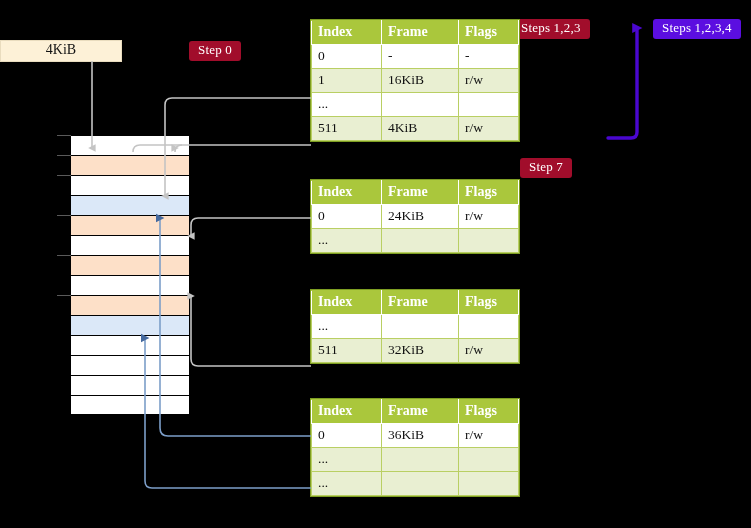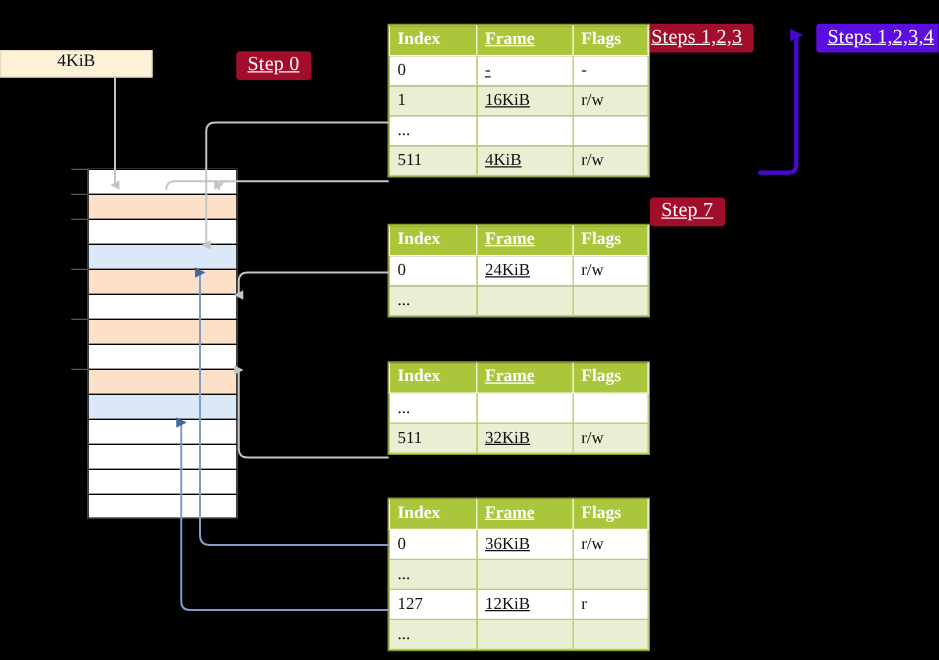--- a/index.html
+++ b/index.html
@@ -7,28 +7,27 @@
     width:751px;height:528px;position:relative;overflow:hidden;
     font-family:"Liberation Serif", serif;
     color:#fff;
   }
   .stage{position:absolute;left:0;top:0;width:751px;height:528px;}
 
   
   .badge{
     position:absolute;
     font-family:"Liberation Serif", serif;
-    font-size:16px;
+    font-size:13px;
     color:#ffffff;
     padding:2px 9px 3px 9px;
     border-radius:3px;
     white-space:nowrap;
     line-height:1.15;
     letter-spacing:.2px;
-    text-decoration:underline;
   }
   .badge-red{background:#a10d2b;}
   .badge-purple{background:#5b0ee0;}
 
   
   .kib-box{
     position:absolute;
     background:#fdf1d7;
     border:1px solid #e9dcbe;
     color:#111;
@@ -63,21 +62,21 @@
   .ptable td{
     border:1px solid #b9cf63;
     padding:3px 6px 4px 6px;
     height:15px;
     vertical-align:middle;
     background:#ffffff;
   }
   .ptable tr.alt td{background:#e9efd2;}
   .ptable td.hl{background:#fbfab0;}
   .col-index{width:57px;}
-  .col-frame{width:64px;text-decoration:underline;}
+  .col-frame{width:64px;}
   .col-flags{width:47px;margin-left:23px;}
 
   
   .memcol{position:absolute;left:70px;top:135px;width:120px;height:280px;}
   .memrow{
     position:absolute;left:0;width:120px;height:20px;
     border-top:1px solid #000;border-left:1px solid #000;border-right:1px solid #000;
     box-sizing:border-box;
   }
   .memrow.last{border-bottom:1px solid #000;}
@@ -235,25 +234,20 @@
         <tr>
           <td class="col-index">0</td>
           <td class="col-frame">36KiB</td>
           <td class="col-flags">r/w</td>
         </tr>
         <tr class="alt">
           <td class="col-index">...</td>
           <td class="col-frame"></td>
           <td class="col-flags"></td>
         </tr>
-        <tr>
-          <td class="col-index">127</td>
-          <td class="col-frame">12KiB</td>
-          <td class="col-flags">r</td>
-        </tr>
         <tr class="alt">
           <td class="col-index">...</td>
           <td class="col-frame"></td>
           <td class="col-flags"></td>
         </tr>
       </tbody>
   </table>
 
   <svg class="overlay" viewBox="0 0 751 528">
     <defs>

